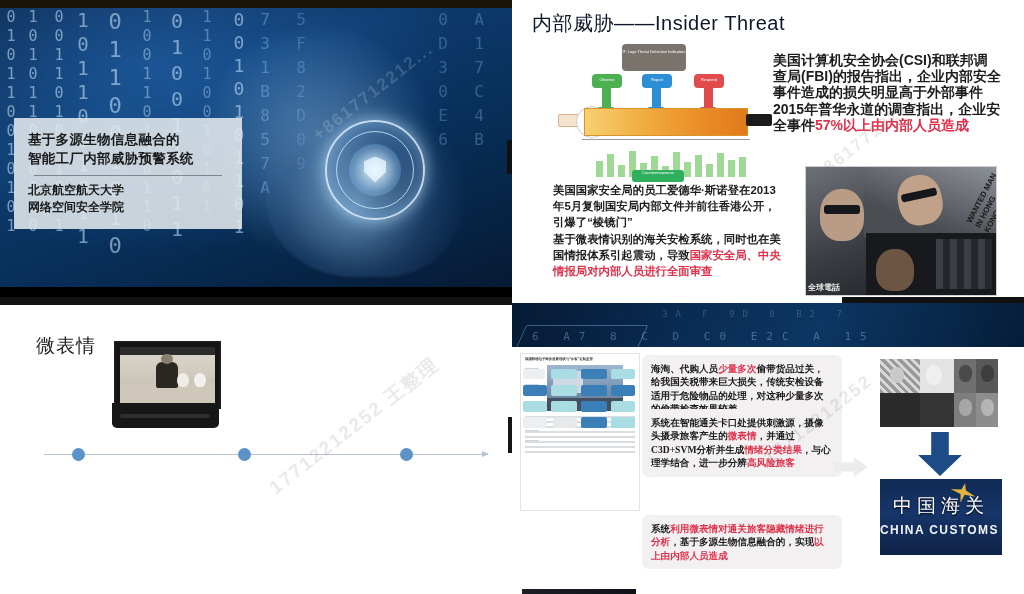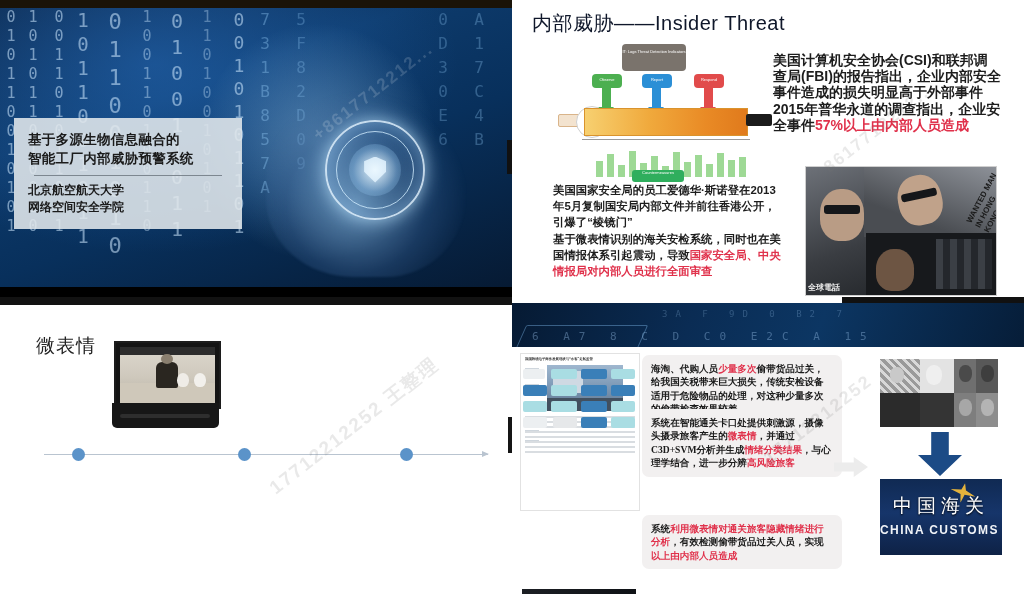--- a/index.html
+++ b/index.html
@@ -458,21 +458,21 @@
       </div>
     </div>
 
     <div class="bub bub1">
       <span>海淘、代购人员</span><span class="red">少量多次</span><span>偷带货品过关，给我国关税带来巨大损失，传统安检设备适用于危险物品的处理，对这种少量多次的偷带检查效果较差</span>
     </div>
     <div class="bub bub2">
       <span>系统在智能通关卡口处提供刺激源，摄像头摄录旅客产生的</span><span class="red">微表情</span><span>，并通过C3D+SVM分析并生成</span><span class="red">情绪分类结果</span><span>，与心理学结合，进一步分辨</span><span class="red">高风险旅客</span>
     </div>
     <div class="bub bub3">
-      <span>系统</span><span class="red">利用微表情对通关旅客隐藏情绪进行分析</span><span>，有效检测偷带货品过关人员，实现</span><span class="red">以上由内部人员造成</span>
+      <span>系统</span><span class="red">利用微表情对通关旅客隐藏情绪进行分析</span><span>，基于多源生物信息融合的，实现</span><span class="red">以上由内部人员造成</span>
     </div>
 
     <div class="arrowR"></div>
 
     <div class="mos">
       <i style="left:0;top:0;width:40px;height:34px;background:repeating-linear-gradient(45deg,#9a9a9a 0 3px,#d8d8d8 3px 6px);"></i>
       <i style="left:0;top:34px;width:40px;height:34px;background:#2b2b2b;"></i>
       <i style="left:40px;top:0;width:34px;height:34px;background:#e3e3e3;"></i>
       <i style="left:40px;top:34px;width:34px;height:34px;background:#343434;"></i>
       <i style="left:74px;top:0;width:22px;height:34px;background:#6f6f6f;"></i>

